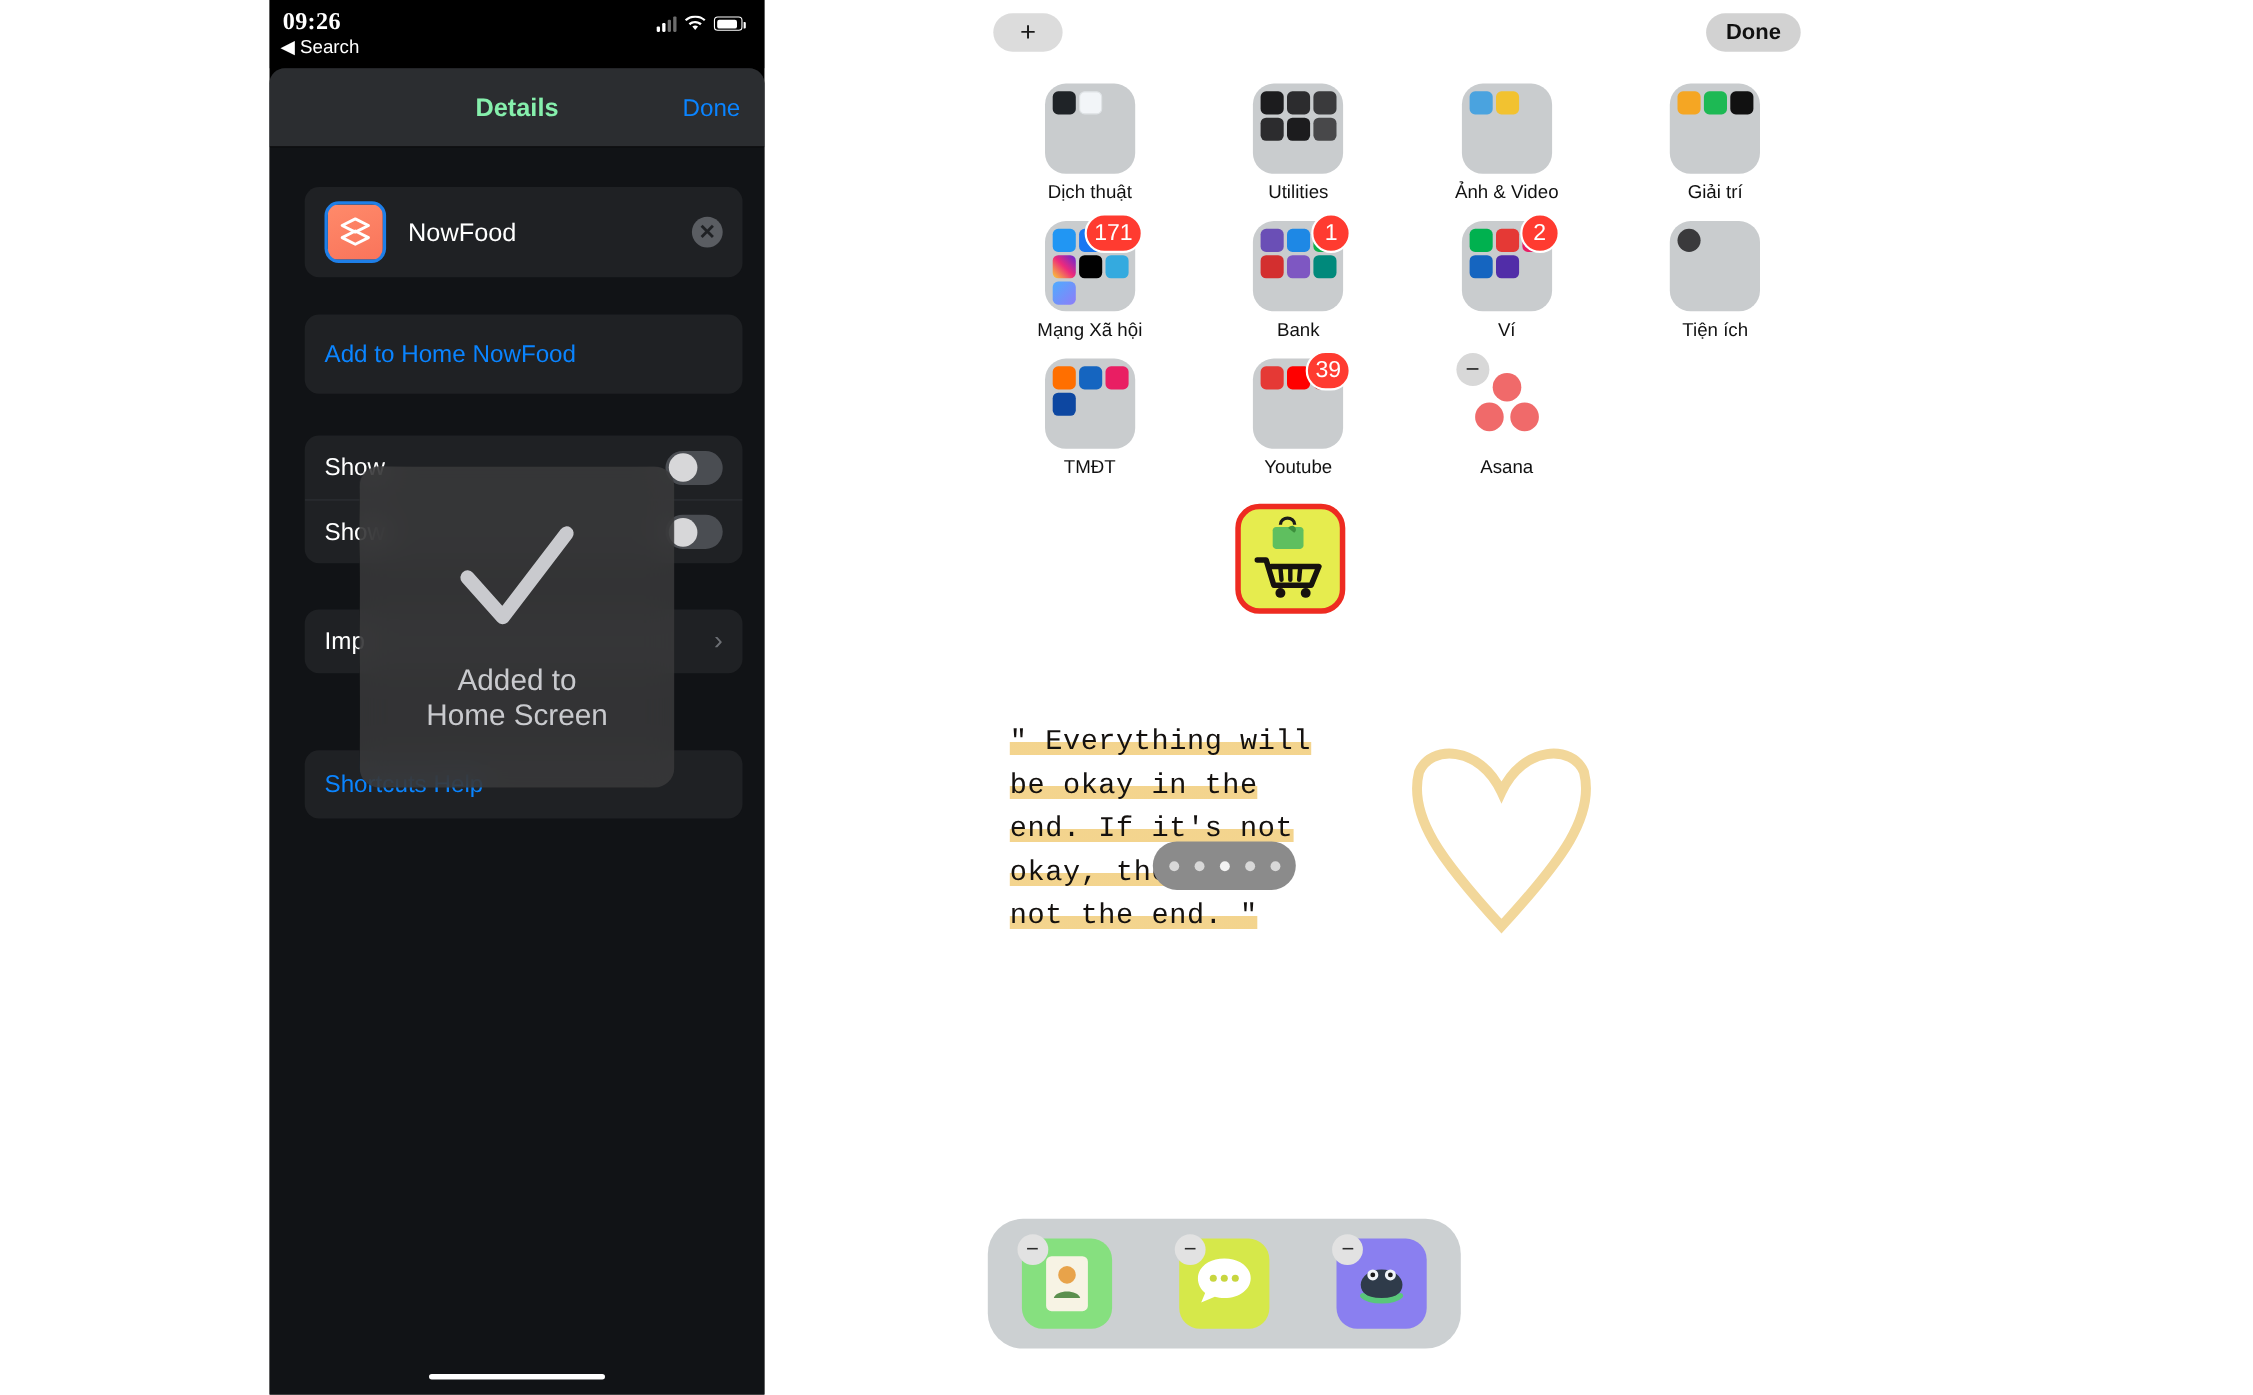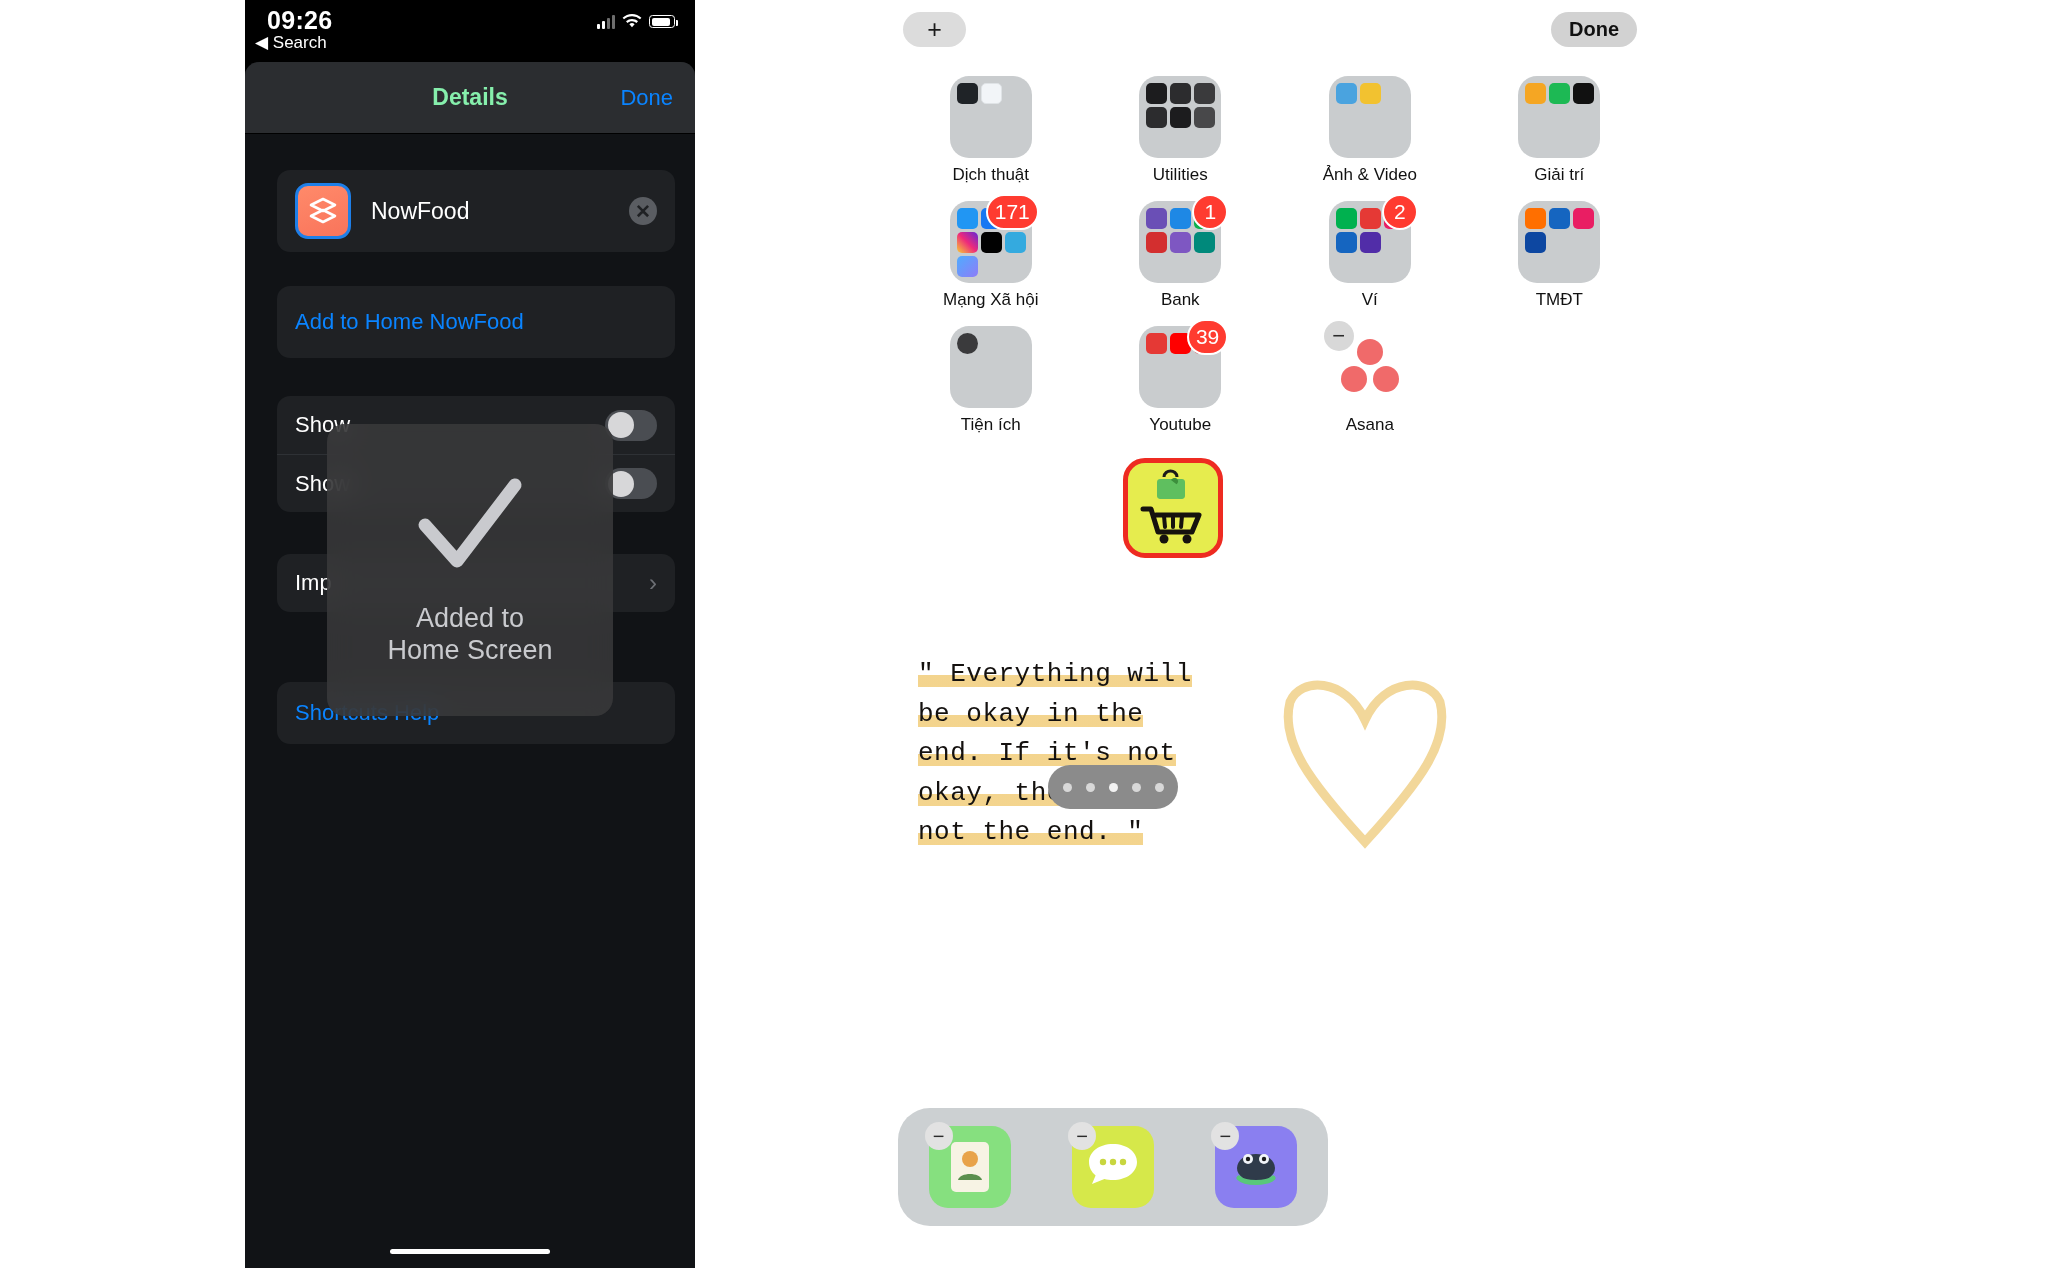--- a/index.html
+++ b/index.html
@@ -13,22 +13,22 @@
 
   
   #phone-left {
     position:absolute; left:245px; top:0; width:450px; height:1268px;
     background:#000; overflow:hidden;
   }
   .statusbar {
     position:relative; height:62px; background:#000; color:#fff;
   }
   .sb-time {
-    position:absolute; left:22px; top:6px;
-    font-size:25px; font-weight:600; letter-spacing:.3px;
+    position:absolute; left:12px; top:6px;
+    font-size:22px; font-weight:600; letter-spacing:.3px;font-family:Liberation Serif, serif;
   }
   .sb-back {
     position:absolute; left:10px; top:32px;
     font-size:17px; font-weight:400; color:#fff;
   }
   .sb-right { position:absolute; right:20px; top:14px; display:flex; align-items:center; gap:7px; }
   .sig { display:flex; align-items:flex-end; gap:2px; height:14px; }
   .sig i { display:block; width:3px; background:#fff; border-radius:1px; }
   .sig i:nth-child(1){height:5px;} .sig i:nth-child(2){height:8px;}
   .sig i:nth-child(3){height:11px;background:#6d6d6d;} .sig i:nth-child(4){height:14px;background:#6d6d6d;}
@@ -385,33 +385,33 @@
         <span class="mini" style="background:#e53935"></span>
         <span class="mini" style="background:#e91e63"></span>
         <span class="mini" style="background:#1565c0"></span>
         <span class="mini" style="background:#512da8"></span>
       </div>
       <div class="cell-label">Ví</div>
     </div>
 
     <div class="cell">
       <div class="folder">
+        <span class="mini" style="background:#3a3a3c;border-radius:50%"></span>
+      </div>
+      <div class="cell-label">Tiện ích</div>
+    </div>
+
+    <div class="cell">
+      <div class="folder">
         <span class="mini" style="background:#ff6f00"></span>
         <span class="mini" style="background:#1565c0"></span>
         <span class="mini" style="background:#e91e63"></span>
         <span class="mini" style="background:#0d47a1"></span>
       </div>
       <div class="cell-label">TMĐT</div>
-    </div>
-
-    <div class="cell">
-      <div class="folder">
-        <span class="mini" style="background:#3a3a3c;border-radius:50%"></span>
-      </div>
-      <div class="cell-label">Tiện ích</div>
     </div>
 
 
     <div class="cell">
       <div class="folder">
         <div class="badge">39</div>
         <span class="mini" style="background:#e53935"></span>
         <span class="mini" style="background:#ff0000"></span>
         <span class="mini" style="background:#c62828"></span>
       </div>

